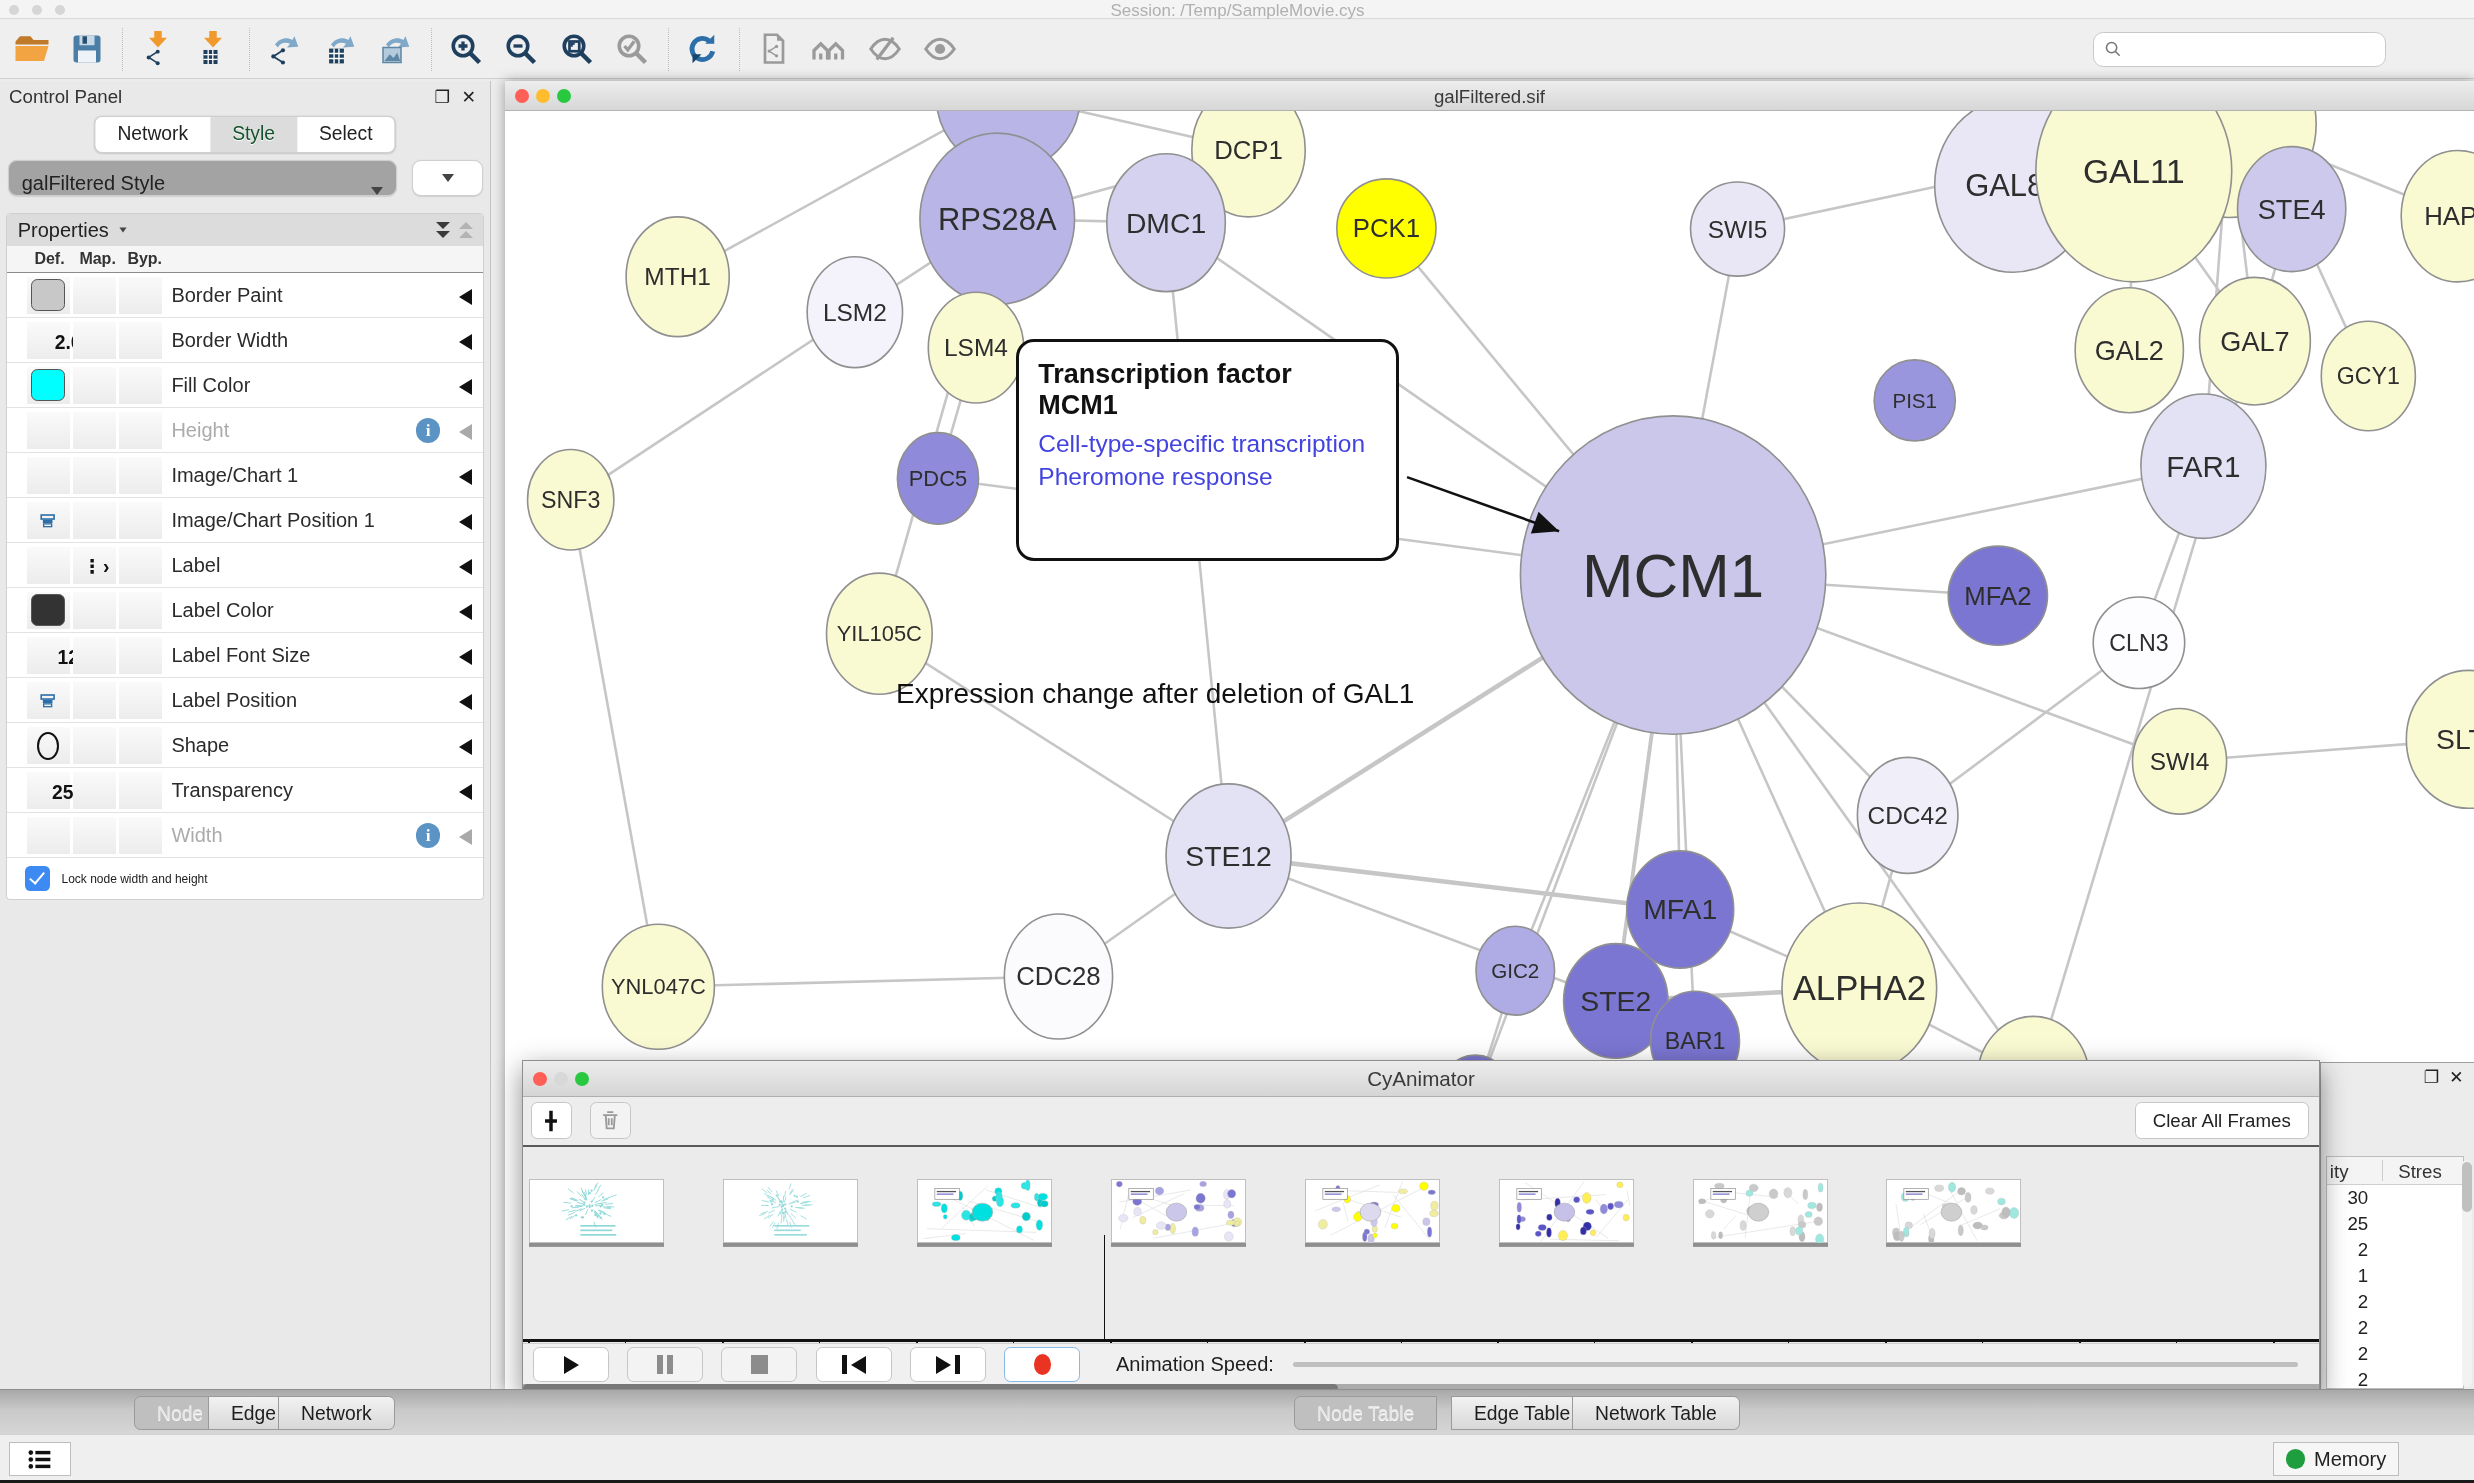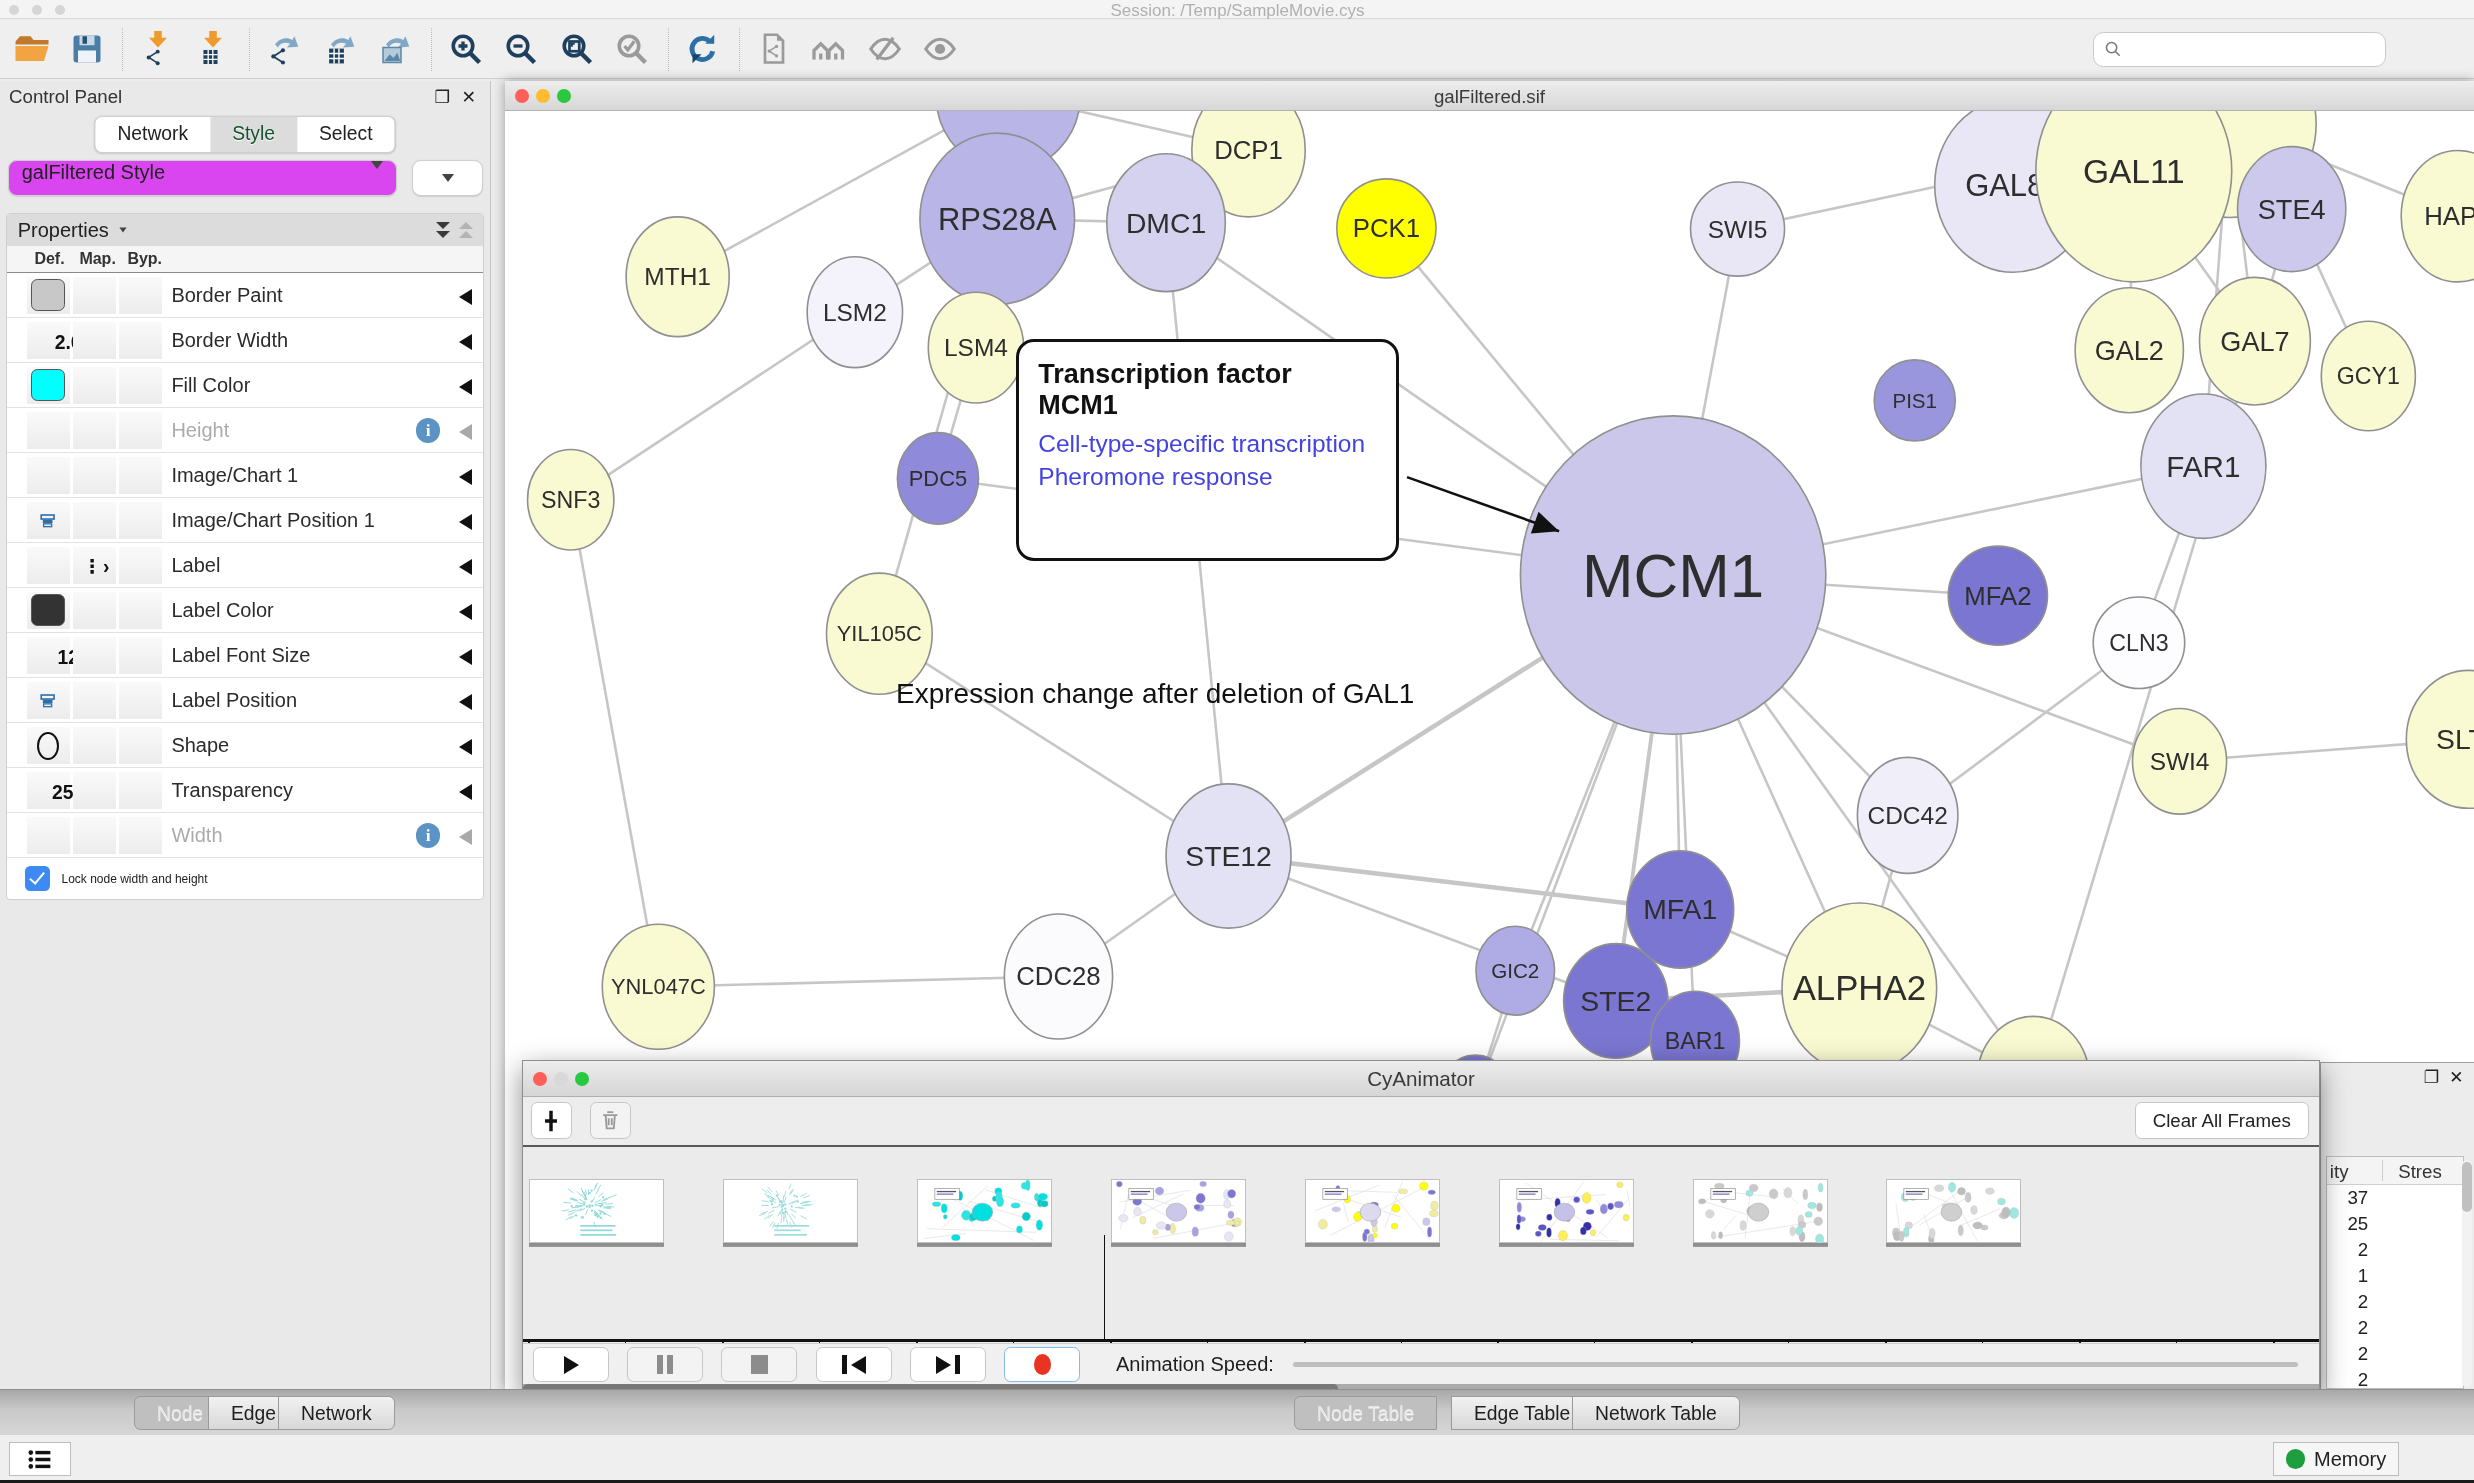--- a/index.html
+++ b/index.html
@@ -20,21 +20,21 @@
   #search-box input { border:0; outline:0; font-size:18px; width:245px; background:transparent; }
 
   
   #control-panel { position:absolute; left:0; top:81px; width:491px; height:1310px; background:#E9E9E9; border-right:1.3px solid #C4C4C4; }
   #cp-titlebar { position:absolute; left:0; top:0; width:100%; height:30px; }
   #cp-title { position:absolute; left:9px; top:5.2px; font-size:18.7px; color:#333; }
   .cp-winicon { position:absolute; top:6.4px; font-size:17.4px; color:#222; }
   #cp-tabs { position:absolute; left:50%; transform:translateX(-50%); top:35px; display:flex; background:#FFF; border:0.6px solid #CFCFCF; border-radius:7.7px; overflow:hidden; box-shadow:0 0.6px 1.9px rgba(0,0,0,.15); }
   .cp-tab { padding:6.4px 22px; font-size:19.3px; color:#222; }
   .cp-tab.sel { background:#DCDCDC; color:#14532d; text-shadow:0 0.6px 0 #fff; }
-  #style-combo { position:absolute; left:7.7px; top:79px; width:389px; height:36px; background:#d946ef; border:0.6px solid #CFCFCF; border-radius:9px; font-size:20px; display:flex; align-items:flex-start; padding:0 13px; box-shadow:0 0.6px 1.3px rgba(0,0,0,.12); }
+  #style-combo { position:absolute; left:7.7px; top:79px; width:389px; height:36px; background:#a3a3a3; border:0.6px solid #CFCFCF; border-radius:9px; font-size:20px; display:flex; align-items:flex-end; padding:0 13px; box-shadow:0 0.6px 1.3px rgba(0,0,0,.12); }
   #style-combo .caret { margin-left:auto; }
   #style-menu-btn { position:absolute; left:412px; top:79px; width:71px; height:36px; background:#FFF; border:0.6px solid #CFCFCF; border-radius:9px; display:flex; align-items:center; justify-content:center; box-shadow:0 0.6px 1.3px rgba(0,0,0,.12); }
   .caret { width:0; height:0; border-left:6.4px solid transparent; border-right:6.4px solid transparent; border-top:8.4px solid #444; }
   #props { position:absolute; left:6.4px; top:132px; width:478px; background:#FFF; border:0.6px solid #CFCFCF; border-radius:3.9px; overflow:hidden; }
   #props-header { height:32px; background:#DCDCDC; display:flex; align-items:center; padding:0 10.3px; font-size:20px; }
   #props-header .caret { transform:scale(.6); margin-left:7.7px; }
   .chevs { margin-left:auto; display:flex; gap:9px; }
   .chev { display:flex; flex-direction:column; gap:1.3px; }
   .chev i { width:0; height:0; border-left:7px solid transparent; border-right:7px solid transparent; }
   .chev.down i { border-top:7px solid #3A3A3A; }
@@ -679,21 +679,21 @@
   <span class="tp-winicon" style="right:36px">❐</span>
   <span class="tp-winicon" style="right:11.6px;font-weight:bold">✕</span>
   <div id="tp-table">
     <div id="tp-head">
       <span class="c1">ity</span>
       <span class="div"></span>
       <span class="c2">Stres</span>
     </div>
     <div id="tp-rows">
         <div class="tp-row">
-          <span class="v">37</span>
+          <span class="v">30</span>
         </div>
         <div class="tp-row">
           <span class="v">25</span>
         </div>
         <div class="tp-row">
           <span class="v">2</span>
         </div>
         <div class="tp-row">
           <span class="v">1</span>
         </div>

